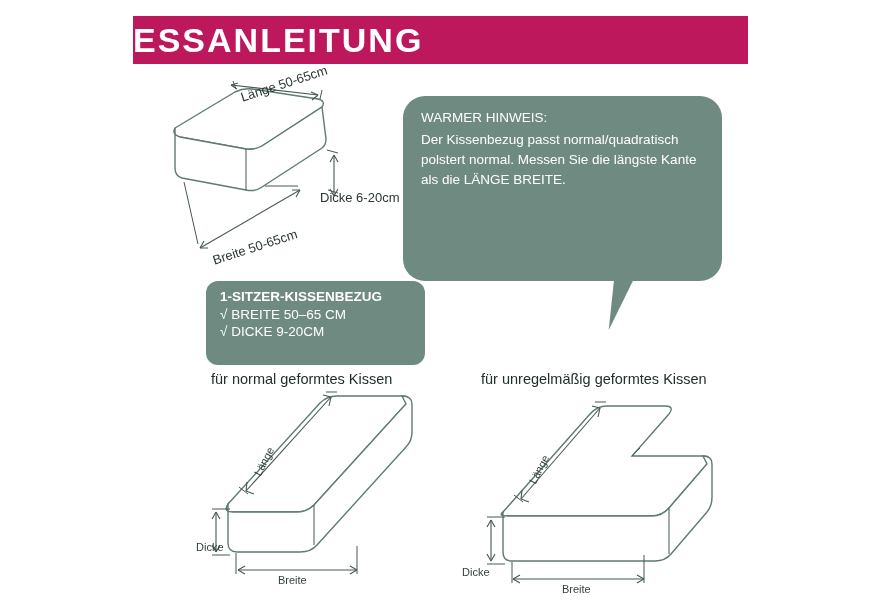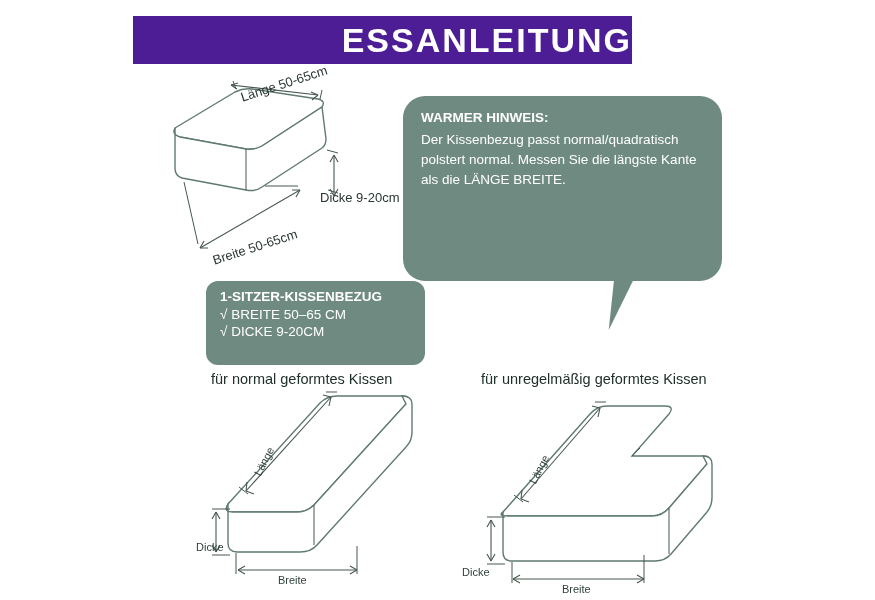--- a/index.html
+++ b/index.html
@@ -7,44 +7,44 @@
     width:875px;height:600px;
     background:#ffffff;
     font-family:"Liberation Sans", sans-serif;
     color:#1d2c28;
     overflow:hidden;
   }
   #stage{position:relative;width:875px;height:600px;}
 
   
   .banner{
-    position:absolute;left:133px;top:16px;width:499px;height:48px;
-    background:#4c1d95;
-    display:flex;align-items:center;justify-content:flex-end;
+    position:absolute;left:133px;top:16px;width:615px;height:48px;
+    background:#be185d;
+    display:flex;align-items:center;justify-content:flex-start;
   }
   .banner-text{
     color:#ffffff;
     font-size:34px;
     font-weight:700;
     letter-spacing:2px;
     font-family:"Liberation Sans", sans-serif;
   }
 
   
   .bubble{
     position:absolute;left:403px;top:96px;width:319px;height:185px;
     background:#6f8b81;
     border-radius:22px;
     padding:12px 16px 10px 18px;
     box-sizing:border-box;
     color:#ffffff;
     font-size:13.5px;
     line-height:1.47;
   }
-  .bubble .title{font-weight:700;margin-bottom:2px;display:block;}
+  .bubble .title{font-weight:400;margin-bottom:2px;display:block;}
   .bubble p{margin:0;}
   .bubble-tail{
     position:absolute;left:612px;top:268px;width:0;height:0;
     border-left:24px solid #6f8b81;
     border-bottom:62px solid transparent;
     transform:skewX(-6deg);
   }
 
   
   .specbox{
@@ -103,21 +103,21 @@
     <path class="dim" d="M334,196 l-4,-7 M334,196 l4,-7"></path>
     <path class="dimthin" d="M327,150 L338,153 M328,190 L338,193"></path>
 
     <path class="dim" d="M200,248 L300,190"></path>
     <path class="dim" d="M200,248 l8,0 M200,248 l4,-7"></path>
     <path class="dim" d="M300,190 l-8,0 M300,190 l-4,7"></path>
     <path class="dimthin" d="M184,182 L198,244 M265,186 L298,186"></path>
   </svg>
 
   <span class="lbl rot-neg18" style="left:241px;top:90px;">Länge 50-65cm</span>
-  <span class="lbl" style="left:320px;top:190px;">Dicke 9-20cm</span>
+  <span class="lbl" style="left:320px;top:190px;">Dicke 6-20cm</span>
   <span class="lbl rot-neg18" style="left:213px;top:253px;">Breite 50-65cm</span>
 
   <div class="bubble">
     <span class="title">WARMER HINWEIS:</span>
     <p>Der Kissenbezug passt normal/quadratisch polstert normal. Messen Sie die längste Kante als die LÄNGE BREITE.</p>
   </div>
   <div class="bubble-tail"></div>
 
   <div class="specbox">
     <div class="line1">1-SITZER-KISSENBEZUG</div>

